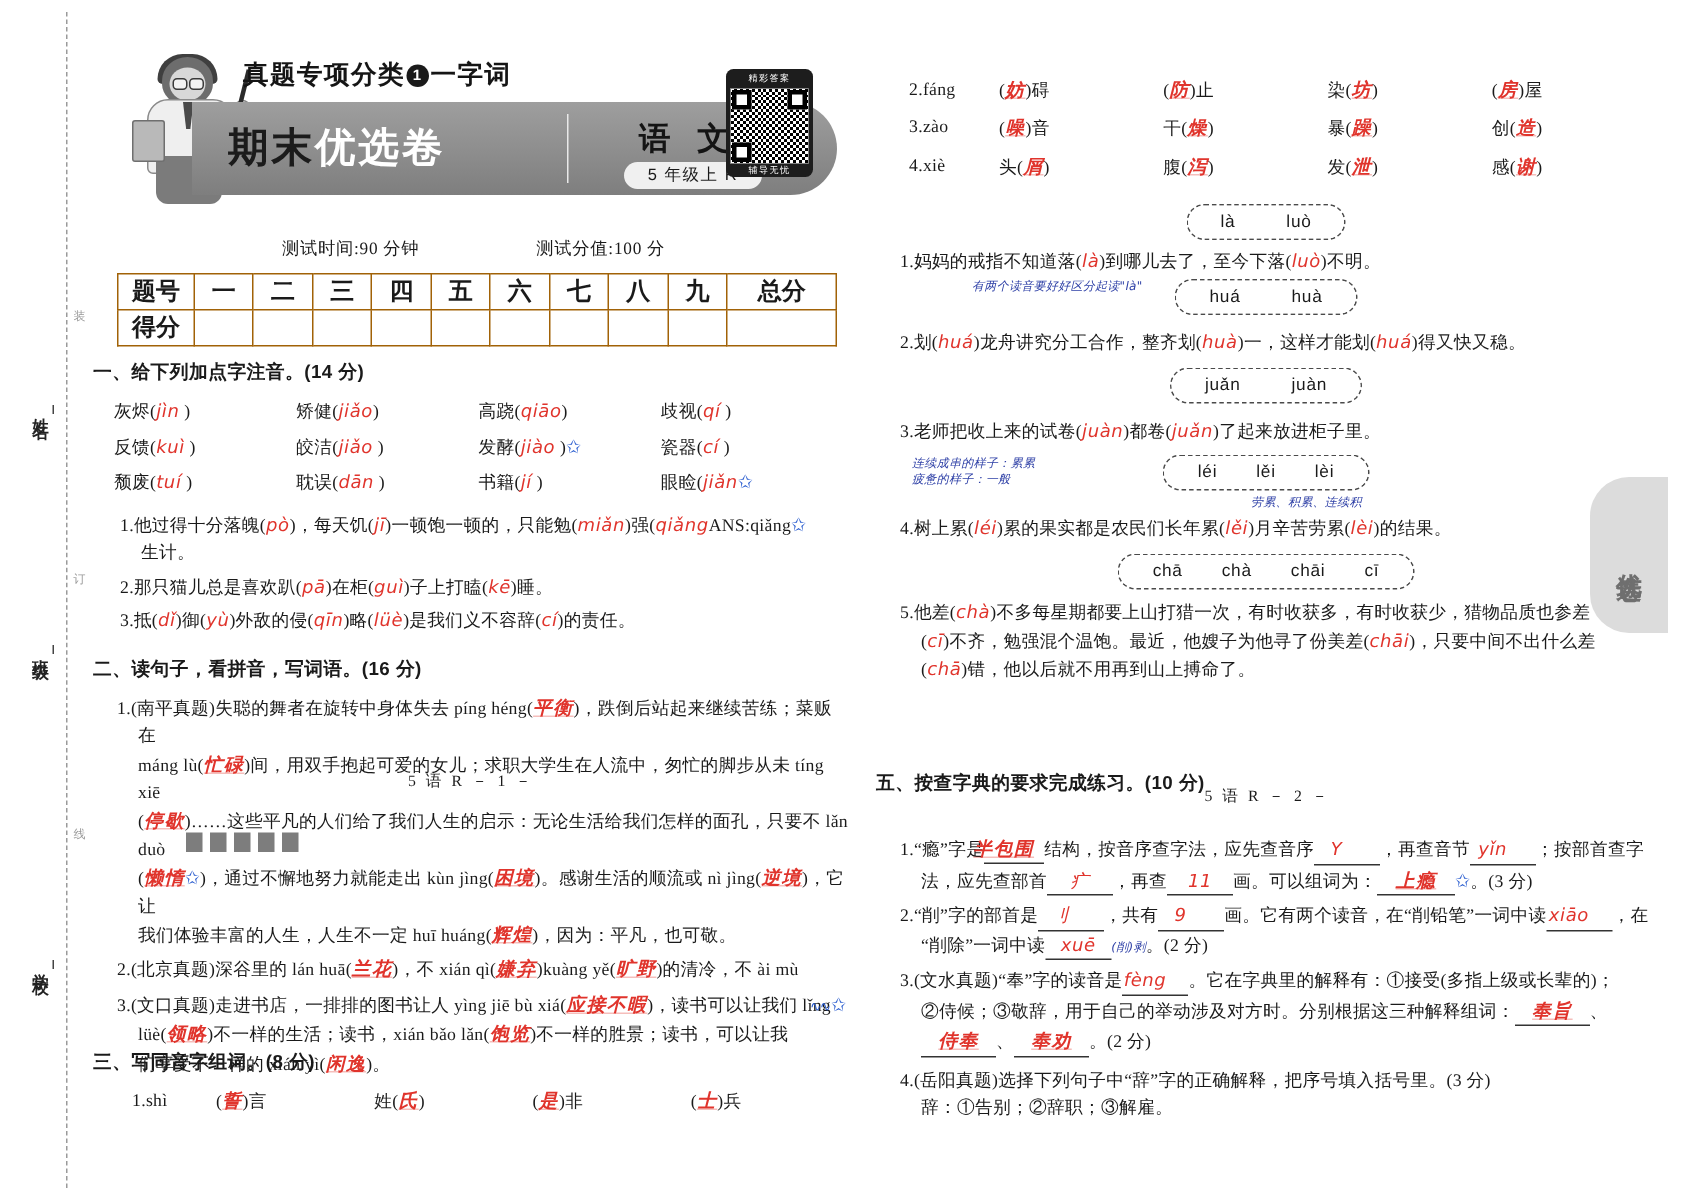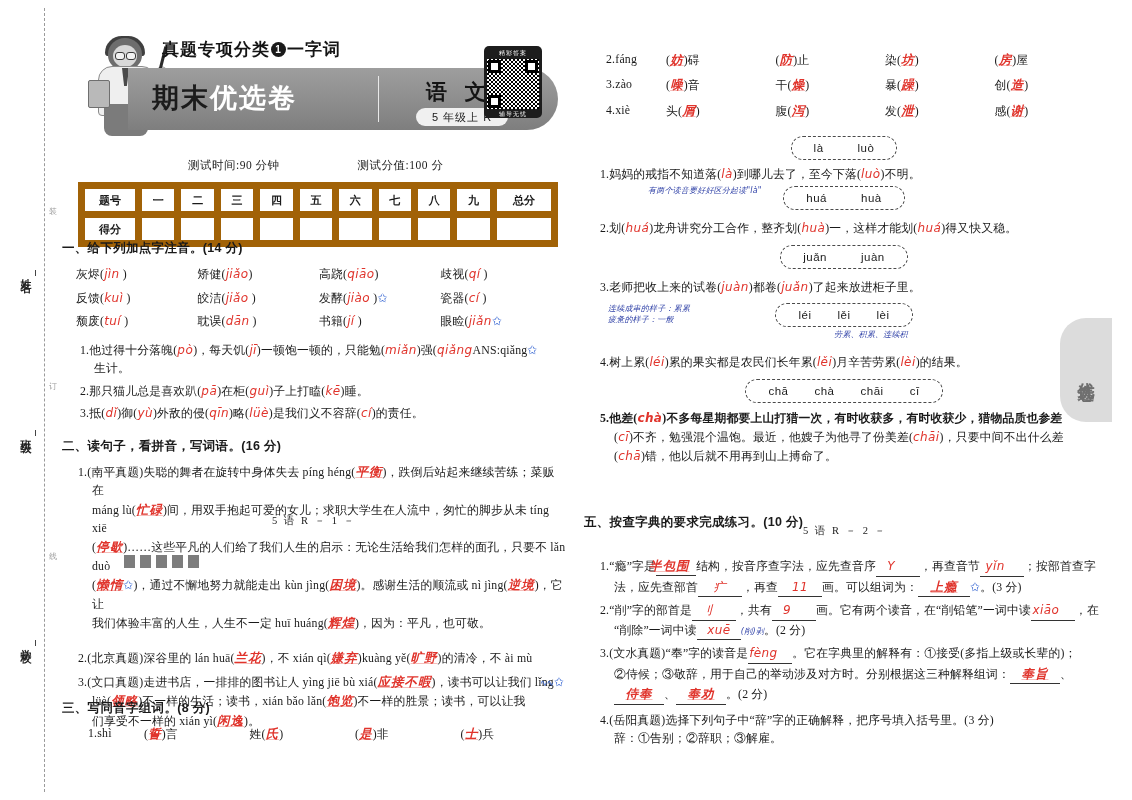--- a/index.html
+++ b/index.html
@@ -85,22 +85,22 @@
   .qr-eye{position:absolute;width:13px;height:13px;background:#fff;
     border:3px solid #000;box-sizing:border-box;}
   .qr-eye.a{left:1px;top:1px;} .qr-eye.b{right:1px;top:1px;} .qr-eye.c{left:1px;bottom:1px;}
 
   
   .meta{position:absolute;left:130px;top:158px;width:380px;
     font-size:11.5px;letter-spacing:.5px;display:flex;gap:78px;}
 
   
   table.score{position:absolute;left:20px;top:182px;width:480px;border-collapse:collapse;}
-  table.score td{border:7px solid #a16207;height:20px;text-align:center;
-    font-size:11px;font-weight:700;font-family:"Liberation Sans","DejaVu Sans",sans-serif;}
+  table.score td{border:1px solid #a16207;height:20px;text-align:center;
+    font-size:16px;font-weight:700;font-family:"Liberation Sans","DejaVu Sans",sans-serif;}
   table.score td.lbl{width:48px;}
 
   
   .sec{font-size:12.5px;font-weight:700;
     font-family:"Liberation Sans","DejaVu Sans",sans-serif;letter-spacing:.3px;}
   .ln{font-size:11.8px;line-height:1.55;letter-spacing:.2px;}
   .ind{padding-left:18px;text-indent:-14px;}
 
   .rowblk{display:flex;}
   .rowblk > div{flex:1;white-space:nowrap;}
@@ -282,21 +282,21 @@
       <div class="ln" style="padding-left:30px;">
         <span>(</span><span class="hw-cn">停歇</span><span>)……这些平凡的人们给了我们人生的启示：无论生活给我们怎样的面孔，只要不 lǎn duò</span>
       </div>
       <div class="ln" style="padding-left:30px;">
         <span>(</span><span class="hw-cn">懒惰</span><span class="star">✩</span><span>)，通过不懈地努力就能走出 kùn jìng(</span><span class="hw-cn">困境</span><span>)。感谢生活的顺流或 nì jìng(</span><span class="hw-cn">逆境</span><span>)，它让</span>
       </div>
       <div class="ln" style="padding-left:30px;">
         <span>我们体验丰富的人生，人生不一定 huī huáng(</span><span class="hw-cn">辉煌</span><span>)，因为：平凡，也可敬。</span>
       </div>
 
-      <div class="ln" style="margin-top:16px;padding-left:30px;text-indent:-14px;">
+      <div class="ln" style="margin-top:4px;padding-left:30px;text-indent:-14px;">
         <span>2.</span><span>(北京真题)</span><span>深谷里的 lán huā(</span><span class="hw-cn">兰花</span><span>)，不 xián qì(</span><span class="hw-cn">嫌弃</span><span>)kuàng yě(</span><span class="hw-cn">旷野</span><span>)的清冷，不 ài mù</span>
       </div>
 
       <div class="ln" style="margin-top:4px;padding-left:30px;text-indent:-14px;">
         <span>3.</span><span>(文口真题)</span><span>走进书店，一排排的图书让人 yìng jiē bù xiá(</span><span class="hw-cn">应接不暇</span><span>)，读书可以让我们 lǐng</span><span class="squig">∿∿</span><span class="star">✩</span>
       </div>
       <div class="ln" style="padding-left:30px;">
         <span>lüè(</span><span class="hw-cn">领略</span><span>)不一样的生活；读书，xián bǎo lǎn(</span><span class="hw-cn">饱览</span><span>)不一样的胜景；读书，可以让我</span>
       </div>
       <div class="ln" style="padding-left:30px;">
@@ -395,33 +395,33 @@
         </div>
         <div class="pill-wrap" style="margin:0;">
           <div class="pill" style="gap:26px;">
             <span>léi</span>
             <span>lěi</span>
             <span>lèi</span>
           </div>
         </div>
         <div class="hw-blue" style="position:absolute;left:250px;top:26px;">劳累、积累、连续积</div>
       </div>
-      <div class="ln" style="padding-left:30px;text-indent:-14px;margin-top:16px;">
+      <div class="ln" style="padding-left:30px;text-indent:-14px;margin-top:6px;">
         <span>4.</span><span>树上累(</span><span class="hw">léi</span><span>)累的果实都是农民们长年累(</span><span class="hw">lěi</span><span>)月辛苦劳累(</span><span class="hw">lèi</span><span>)的结果。</span>
       </div>
 
       <div class="pill-wrap" style="margin-top:8px;">
         <div class="pill" style="gap:26px;">
           <span>chā</span>
           <span>chà</span>
           <span>chāi</span>
           <span>cī</span>
         </div>
       </div>
-      <div class="ln" style="padding-left:30px;text-indent:-14px;margin-top:6px;font-weight:bold;">
+      <div class="ln" style="padding-left:30px;text-indent:-14px;margin-top:6px;">
         <span>5.</span><span>他差(</span><span class="hw">chà</span><span>)不多每星期都要上山打猎一次，有时收获多，有时收获少，猎物品质也参差</span>
       </div>
       <div class="ln" style="padding-left:30px;">
         <span>(</span><span class="hw">cī</span><span>)不齐，勉强混个温饱。最近，他嫂子为他寻了份美差(</span><span class="hw">chāi</span><span>)，只要中间不出什么差</span>
       </div>
       <div class="ln" style="padding-left:30px;">
         <span>(</span><span class="hw">chā</span><span>)错，他以后就不用再到山上搏命了。</span>
       </div>
     </div>
 

